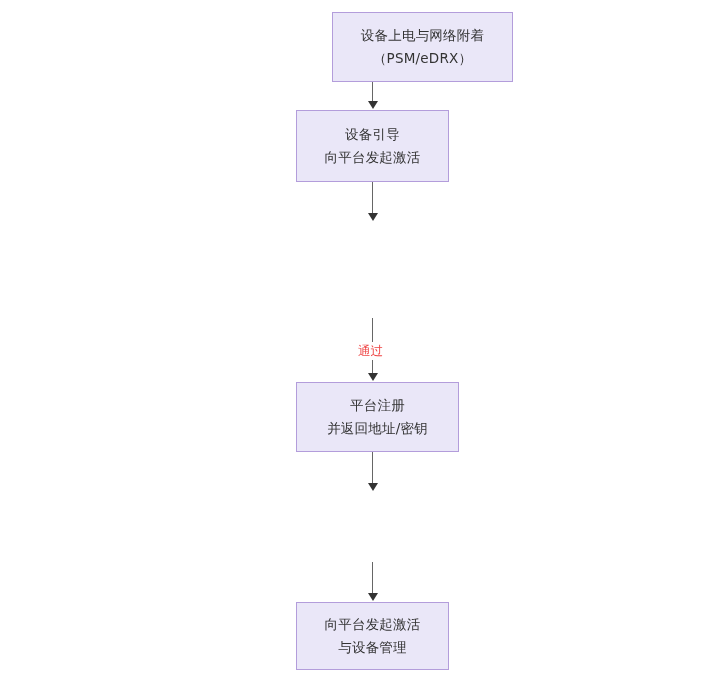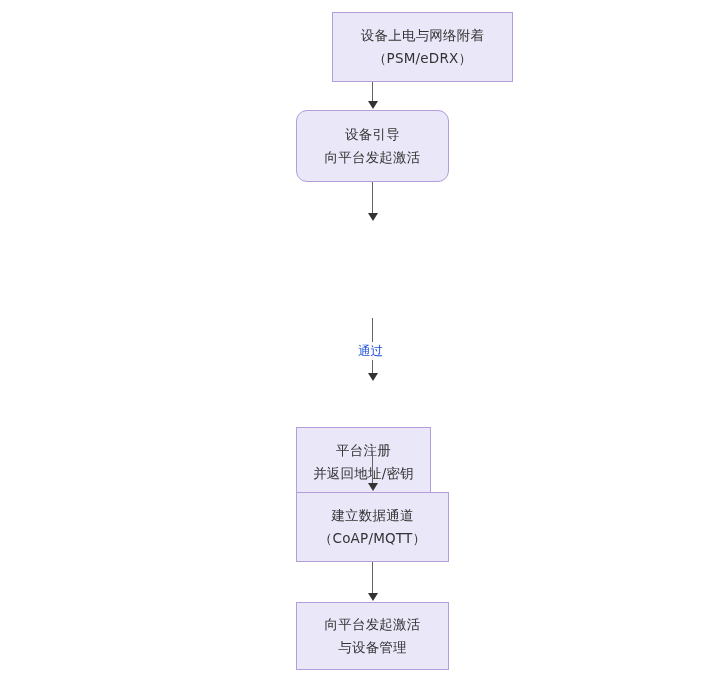--- a/index.html
+++ b/index.html
@@ -73,66 +73,62 @@
   .edge-arrow {
     position: absolute;
     width: 0;
     height: 0;
     border-left: 5px solid transparent;
     border-right: 5px solid transparent;
     border-top: 8px solid #333333;
   }
   .edge-label {
     position: absolute;
-    color: #1d4ed8;
+    color: #ef4444;
     font-size: 12.5px;
     line-height: 16px;
     background: #ffffff;
     padding: 1px 2px;
     white-space: nowrap;
   }
 </style>
 </head>
 <body>
 
 <div id="flowchart">
 
   <div class="node node-box" style="left:296px; top:12px; width:181px; height:70px;margin-left:36px;">
     <div class="node-label">设备上电与网络附着
 （PSM/eDRX）</div>
   </div>
 
   <div class="edge-line" style="left:372px; top:82px; height:20px;"></div>
   <div class="edge-arrow" style="left:368px; top:101px;"></div>
 
-  <div class="node node-box" style="left:296px; top:110px; width:153px; height:72px;border-radius:11px;">
+  <div class="node node-box" style="left:296px; top:110px; width:153px; height:72px;">
     <div class="node-label">设备引导
 向平台发起激活</div>
   </div>
 
   <div class="edge-line" style="left:372px; top:182px; height:32px;"></div>
   <div class="edge-arrow" style="left:368px; top:213px;"></div>
 
 
   <div class="edge-line" style="left:372px; top:318px; height:56px;"></div>
   <div class="edge-label" style="left:356px; top:342px;">通过</div>
   <div class="edge-arrow" style="left:368px; top:373px;"></div>
 
-  <div class="node node-box" style="left:296px; top:382px; width:135px; height:70px;margin-top:45px;">
+  <div class="node node-box" style="left:296px; top:382px; width:163px; height:70px;">
     <div class="node-label">平台注册
 并返回地址/密钥</div>
   </div>
 
   <div class="edge-line" style="left:372px; top:452px; height:32px;"></div>
   <div class="edge-arrow" style="left:368px; top:483px;"></div>
 
-  <div class="node node-box" style="left:296px; top:492px; width:153px; height:70px;">
-    <div class="node-label">建立数据通道
-（CoAP/MQTT）</div>
-  </div>
 
   <div class="edge-line" style="left:372px; top:562px; height:32px;"></div>
   <div class="edge-arrow" style="left:368px; top:593px;"></div>
 
   <div class="node node-box" style="left:296px; top:602px; width:153px; height:68px;">
     <div class="node-label">向平台发起激活
 与设备管理</div>
   </div>
 
 </div>

